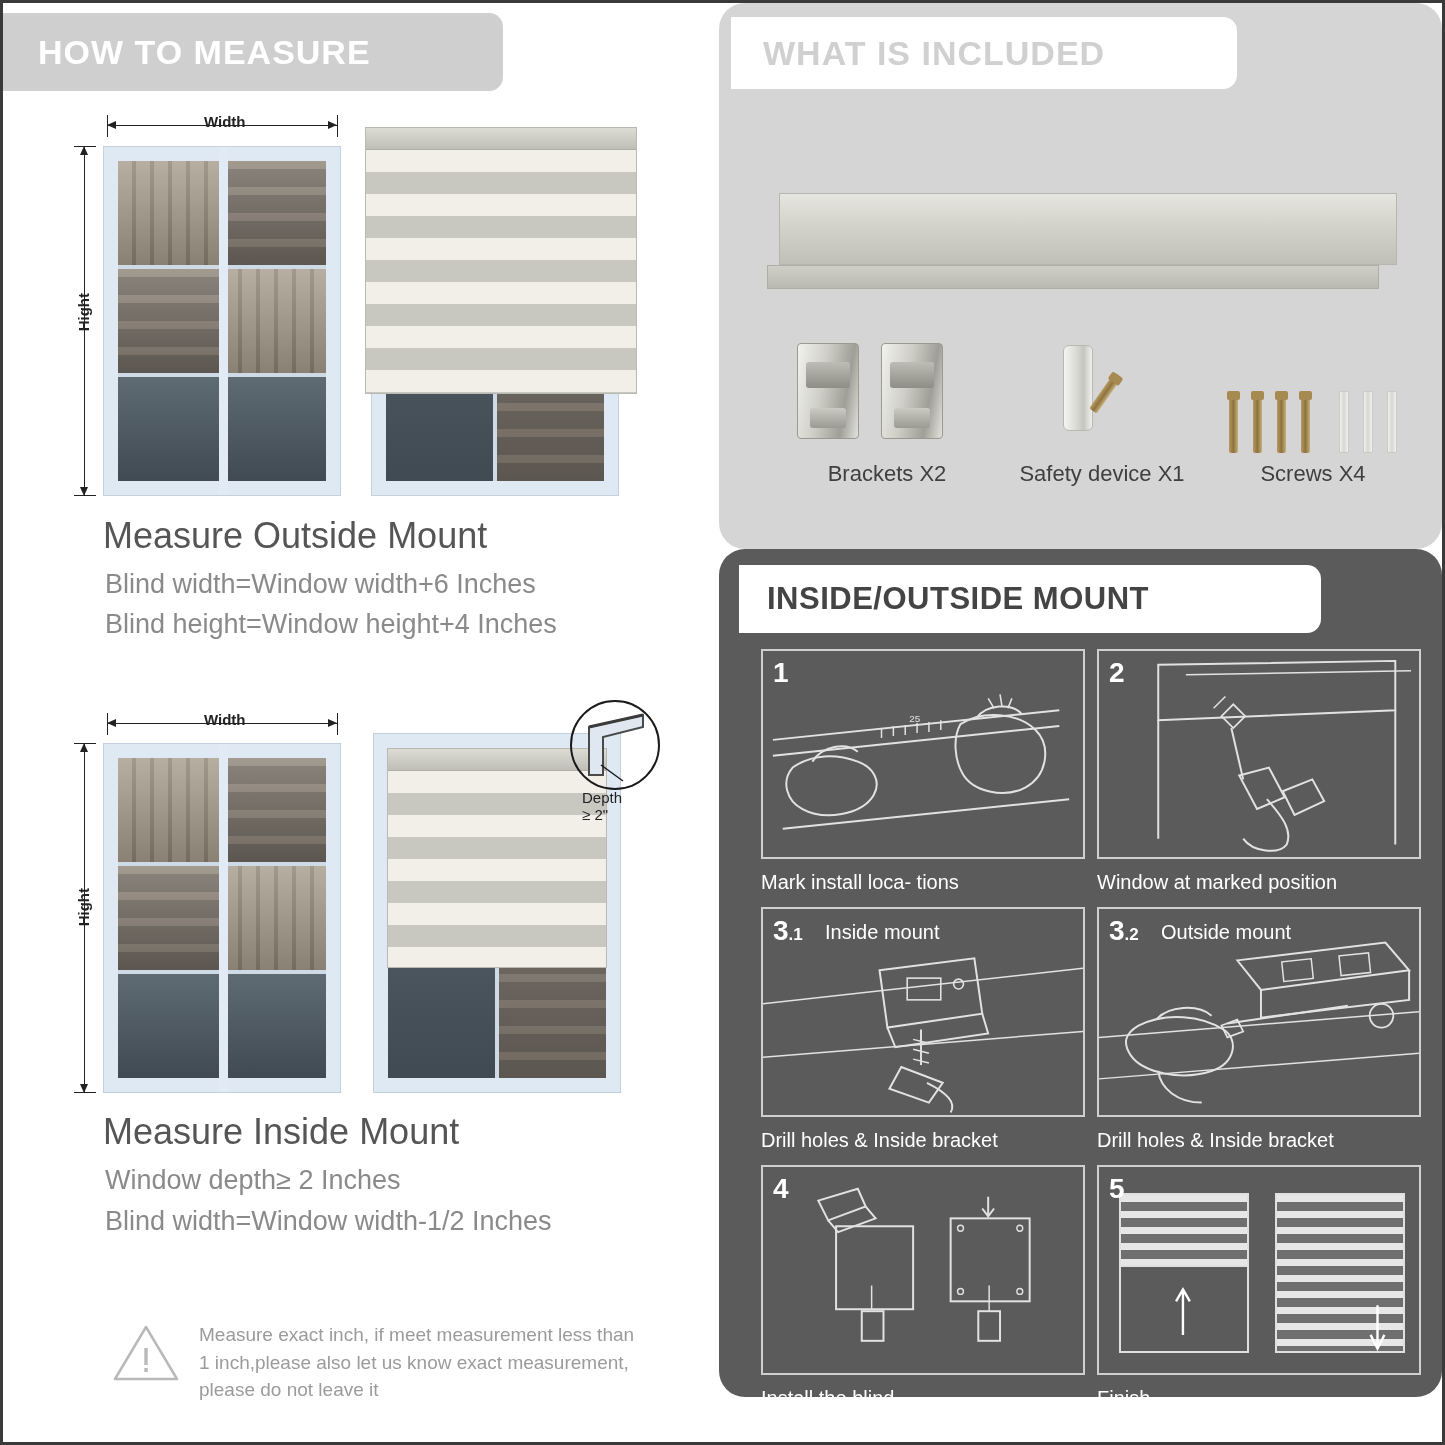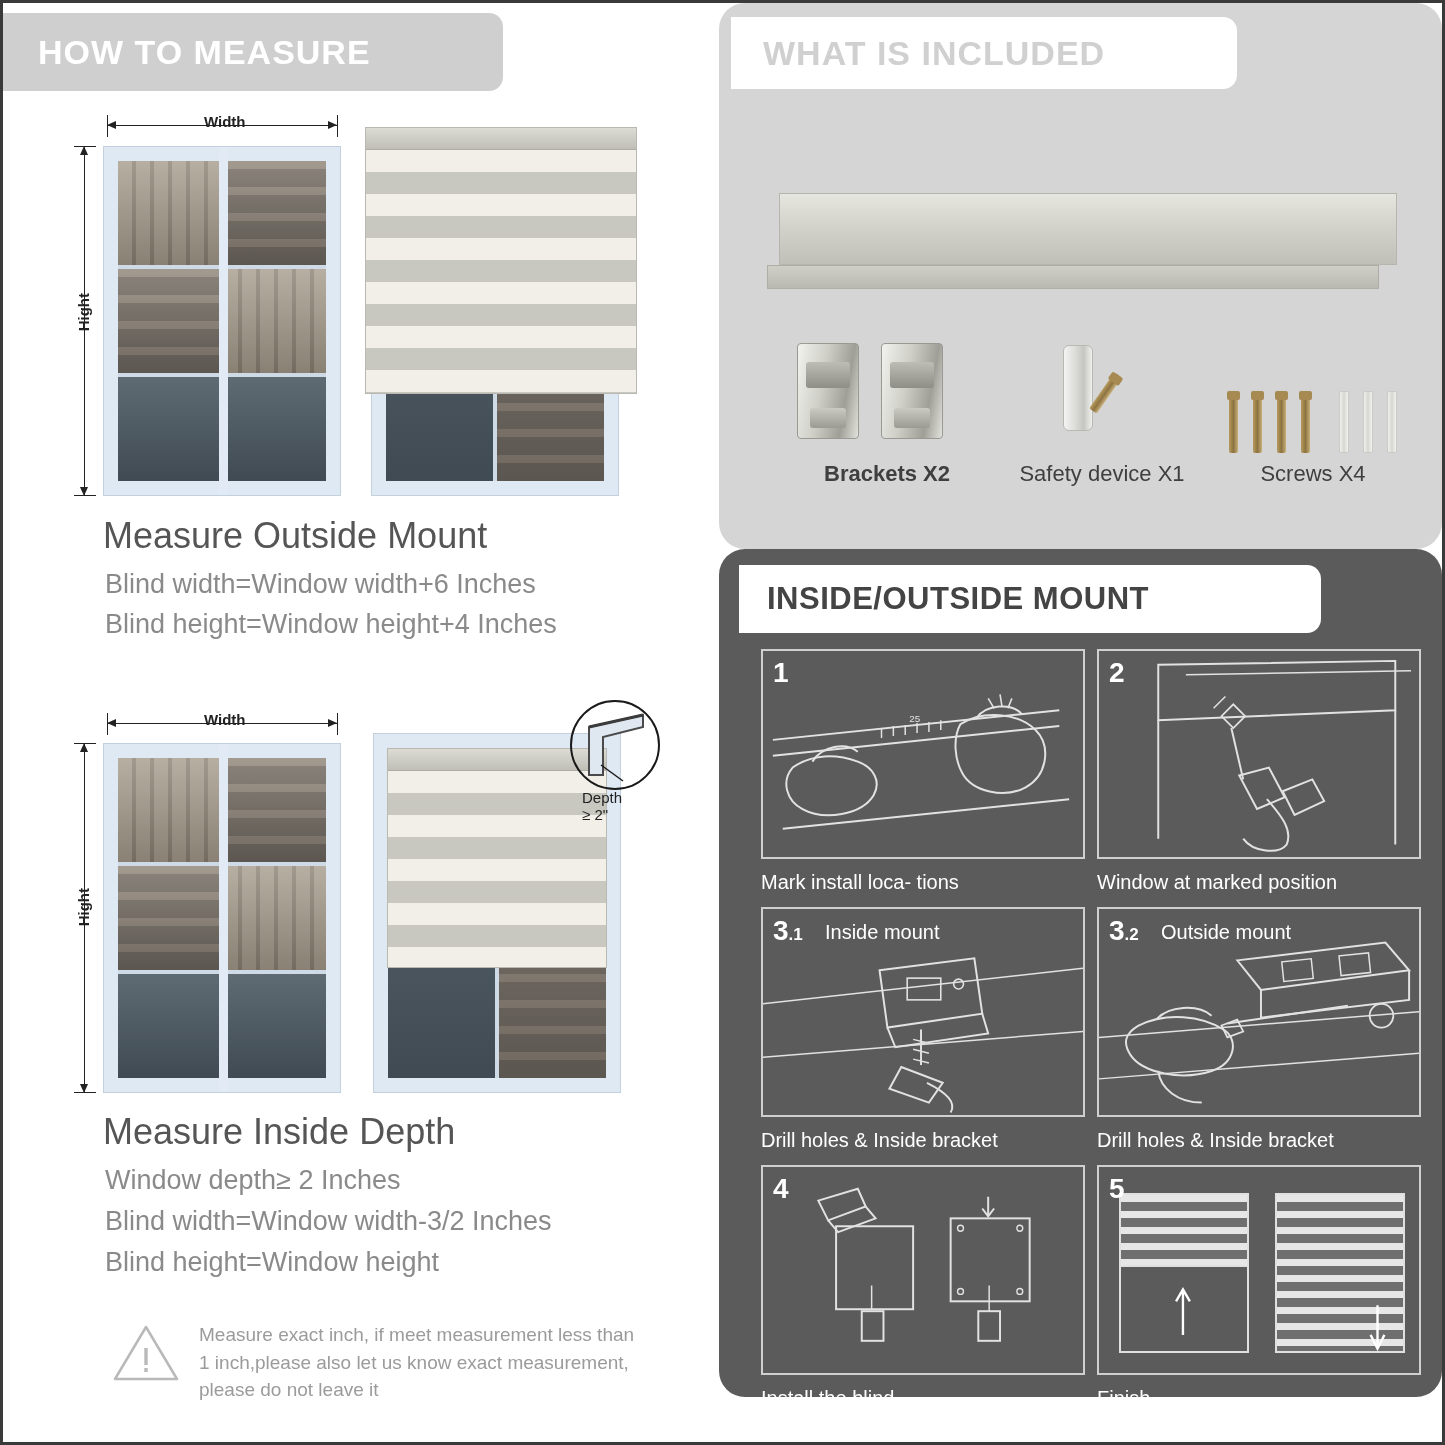--- a/index.html
+++ b/index.html
@@ -460,24 +460,23 @@
       <svg class="sketch" style="left:0; top:0; width:716px; height:1439px; position:absolute; pointer-events:none;">
         <circle cx="612" cy="742" r="44" fill="none" stroke="#1a1a1a" stroke-width="2"></circle>
         <path d="M586 772 L586 724 L640 712 L640 724 L600 734 L600 772 Z" fill="#dfe7f0" stroke="#4a4a4a" stroke-width="2"></path>
         <path d="M586 724 L640 712" stroke="#3b3b3b" stroke-width="3"></path>
         <line x1="598" y1="762" x2="620" y2="778" stroke="#1a1a1a" stroke-width="1.5"></line>
       </svg>
       <div class="dim-label" style="left:574px; top:786px; background:transparent; font-weight:normal;">Depth ≥ 2"</div>
 
     </div>
 
-    <div class="sec-title" style="left:100px; top:1108px;">Measure Inside Depth</div>
+    <div class="sec-title" style="left:100px; top:1108px;">Measure Inside Mount</div>
     <div class="sec-line" style="left:102px; top:1162px;">Window depth≥ 2 Inches</div>
-    <div class="sec-line" style="left:102px; top:1203px;">Blind width=Window width-3/2 Inches</div>
-    <div class="sec-line" style="left:102px; top:1244px;">Blind height=Window height</div>
+    <div class="sec-line" style="left:102px; top:1203px;">Blind width=Window width-1/2 Inches</div>
 
     <div class="warn" style="left:108px; top:1318px;">
       <svg width="70" height="64" viewBox="0 0 70 64">
         <path d="M35 6 L66 58 L4 58 Z" fill="none" stroke="#b9b9b9" stroke-width="2.5" stroke-linejoin="round"></path>
         <rect x="33.3" y="27" width="3.4" height="17" fill="#b9b9b9"></rect>
         <rect x="33.3" y="47" width="3.4" height="4" fill="#b9b9b9"></rect>
       </svg>
       <div class="warn-text">Measure exact inch, if meet measurement less than 1 inch,please also let us know exact measurement, please do not leave it</div>
     </div>
 
@@ -492,21 +491,21 @@
 
     <div class="headrail">
       <div class="rail-top"></div>
       <div class="rail-bottom"></div>
     </div>
 
     <div>
       <div class="bracket" style="left:78px; top:340px;"></div>
       <div class="bracket" style="left:162px; top:340px;"></div>
     </div>
-    <div class="part-caption" style="left:48px; top:458px; width:240px;font-weight:bold;">Brackets X2</div>
+    <div class="part-caption" style="left:48px; top:458px; width:240px;">Brackets X2</div>
 
     <div>
       <div class="safety" style="left:344px; top:342px;"></div>
       <div class="screw" style="left:382px; top:368px; height:44px; transform:rotate(35deg);"></div>
     </div>
     <div class="part-caption" style="left:258px; top:458px; width:250px;">Safety device X1</div>
 
     <div>
       <div class="screw" style="left:510px; top:388px; height:62px;"></div>
       <div class="screw" style="left:534px; top:388px; height:62px;"></div>

